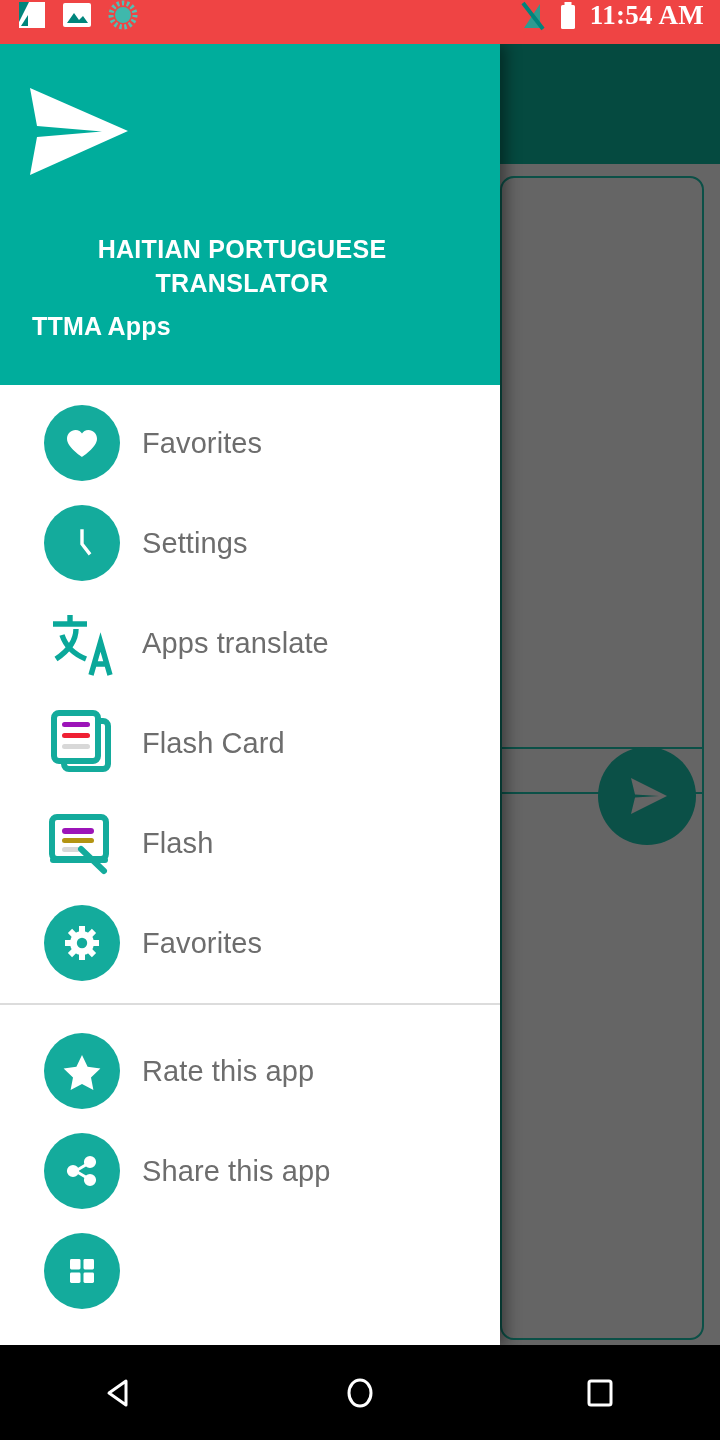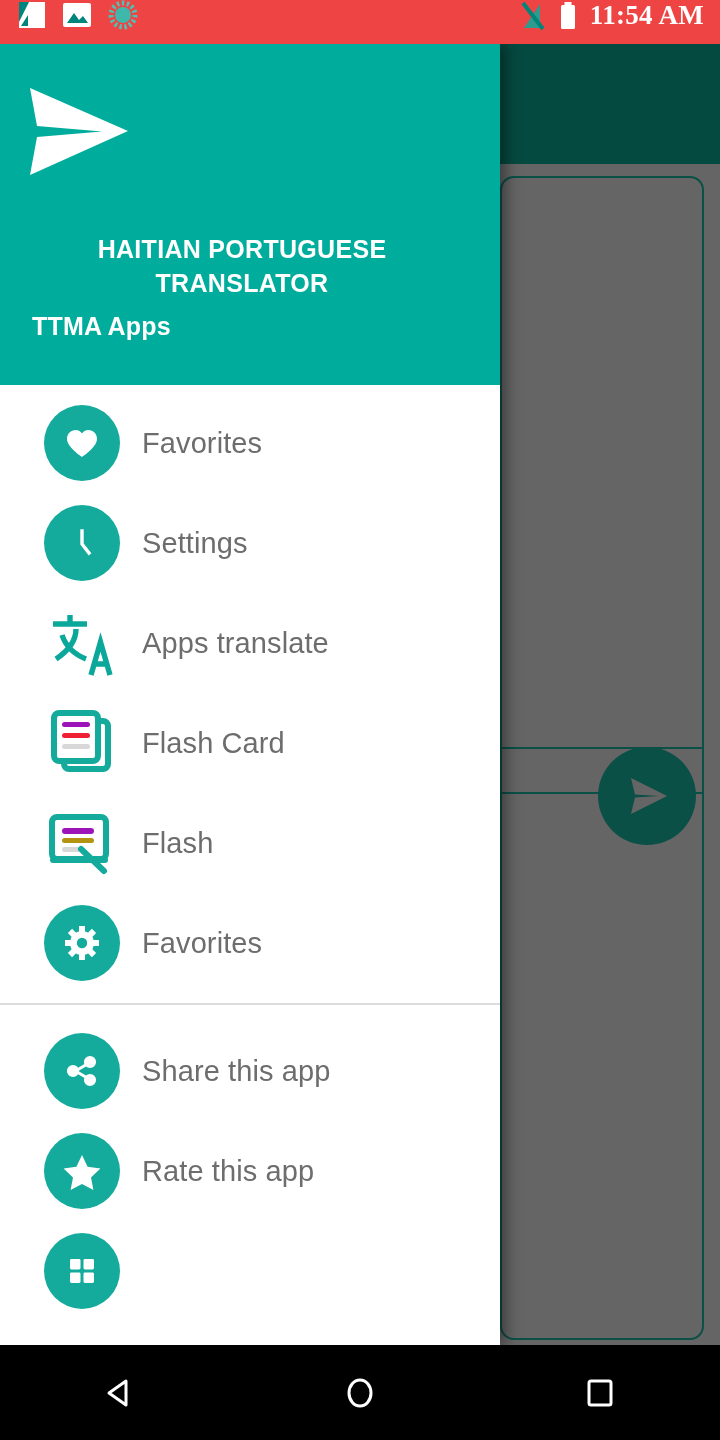--- a/index.html
+++ b/index.html
@@ -232,48 +232,48 @@
       </li>
     </ul>
 
     <div id="group-divider"></div>
 
     <ul class="menu-group" id="group-bottom">
 
       <li class="menu-item">
         <span class="menu-icon">
           <span class="circ">
+            <svg width="46" height="46" viewBox="0 0 46 46">
+              <path d="M23 7 L28.6 18.8 L41.4 20.5 L32 29.4 L34.4 42 L23 36 L11.6 42
+                       L14 29.4 L4.6 20.5 L17.4 18.8 Z" fill="#ffffff"></path>
+            </svg>
+          </span>
+        </span>
+        <span class="menu-label">Rate this app</span>
+      </li>
+
+      <li class="menu-item">
+        <span class="menu-icon">
+          <span class="circ">
             <svg width="44" height="44" viewBox="0 0 44 44">
               <g stroke="#ffffff" stroke-width="3" fill="#ffffff">
                 <path d="M15.5 22 L29 14 M15.5 22 L29 30"></path>
                 <circle cx="30" cy="13" r="4.6"></circle>
                 <circle cx="13" cy="22" r="4.6"></circle>
                 <circle cx="30" cy="31" r="4.6"></circle>
               </g>
             </svg>
           </span>
         </span>
         <span class="menu-label">Share this app</span>
       </li>
 
       <li class="menu-item">
         <span class="menu-icon">
           <span class="circ">
-            <svg width="46" height="46" viewBox="0 0 46 46">
-              <path d="M23 7 L28.6 18.8 L41.4 20.5 L32 29.4 L34.4 42 L23 36 L11.6 42
-                       L14 29.4 L4.6 20.5 L17.4 18.8 Z" fill="#ffffff"></path>
-            </svg>
-          </span>
-        </span>
-        <span class="menu-label">Rate this app</span>
-      </li>
-
-      <li class="menu-item">
-        <span class="menu-icon">
-          <span class="circ">
             <svg width="44" height="44" viewBox="0 0 44 44">
               <g fill="#ffffff">
                 <rect x="10" y="10" width="10.5" height="10.5" rx="1.4"></rect>
                 <rect x="23.5" y="10" width="10.5" height="10.5" rx="1.4"></rect>
                 <rect x="10" y="23.5" width="10.5" height="10.5" rx="1.4"></rect>
                 <rect x="23.5" y="23.5" width="10.5" height="10.5" rx="1.4"></rect>
               </g>
             </svg>
           </span>
         </span>

